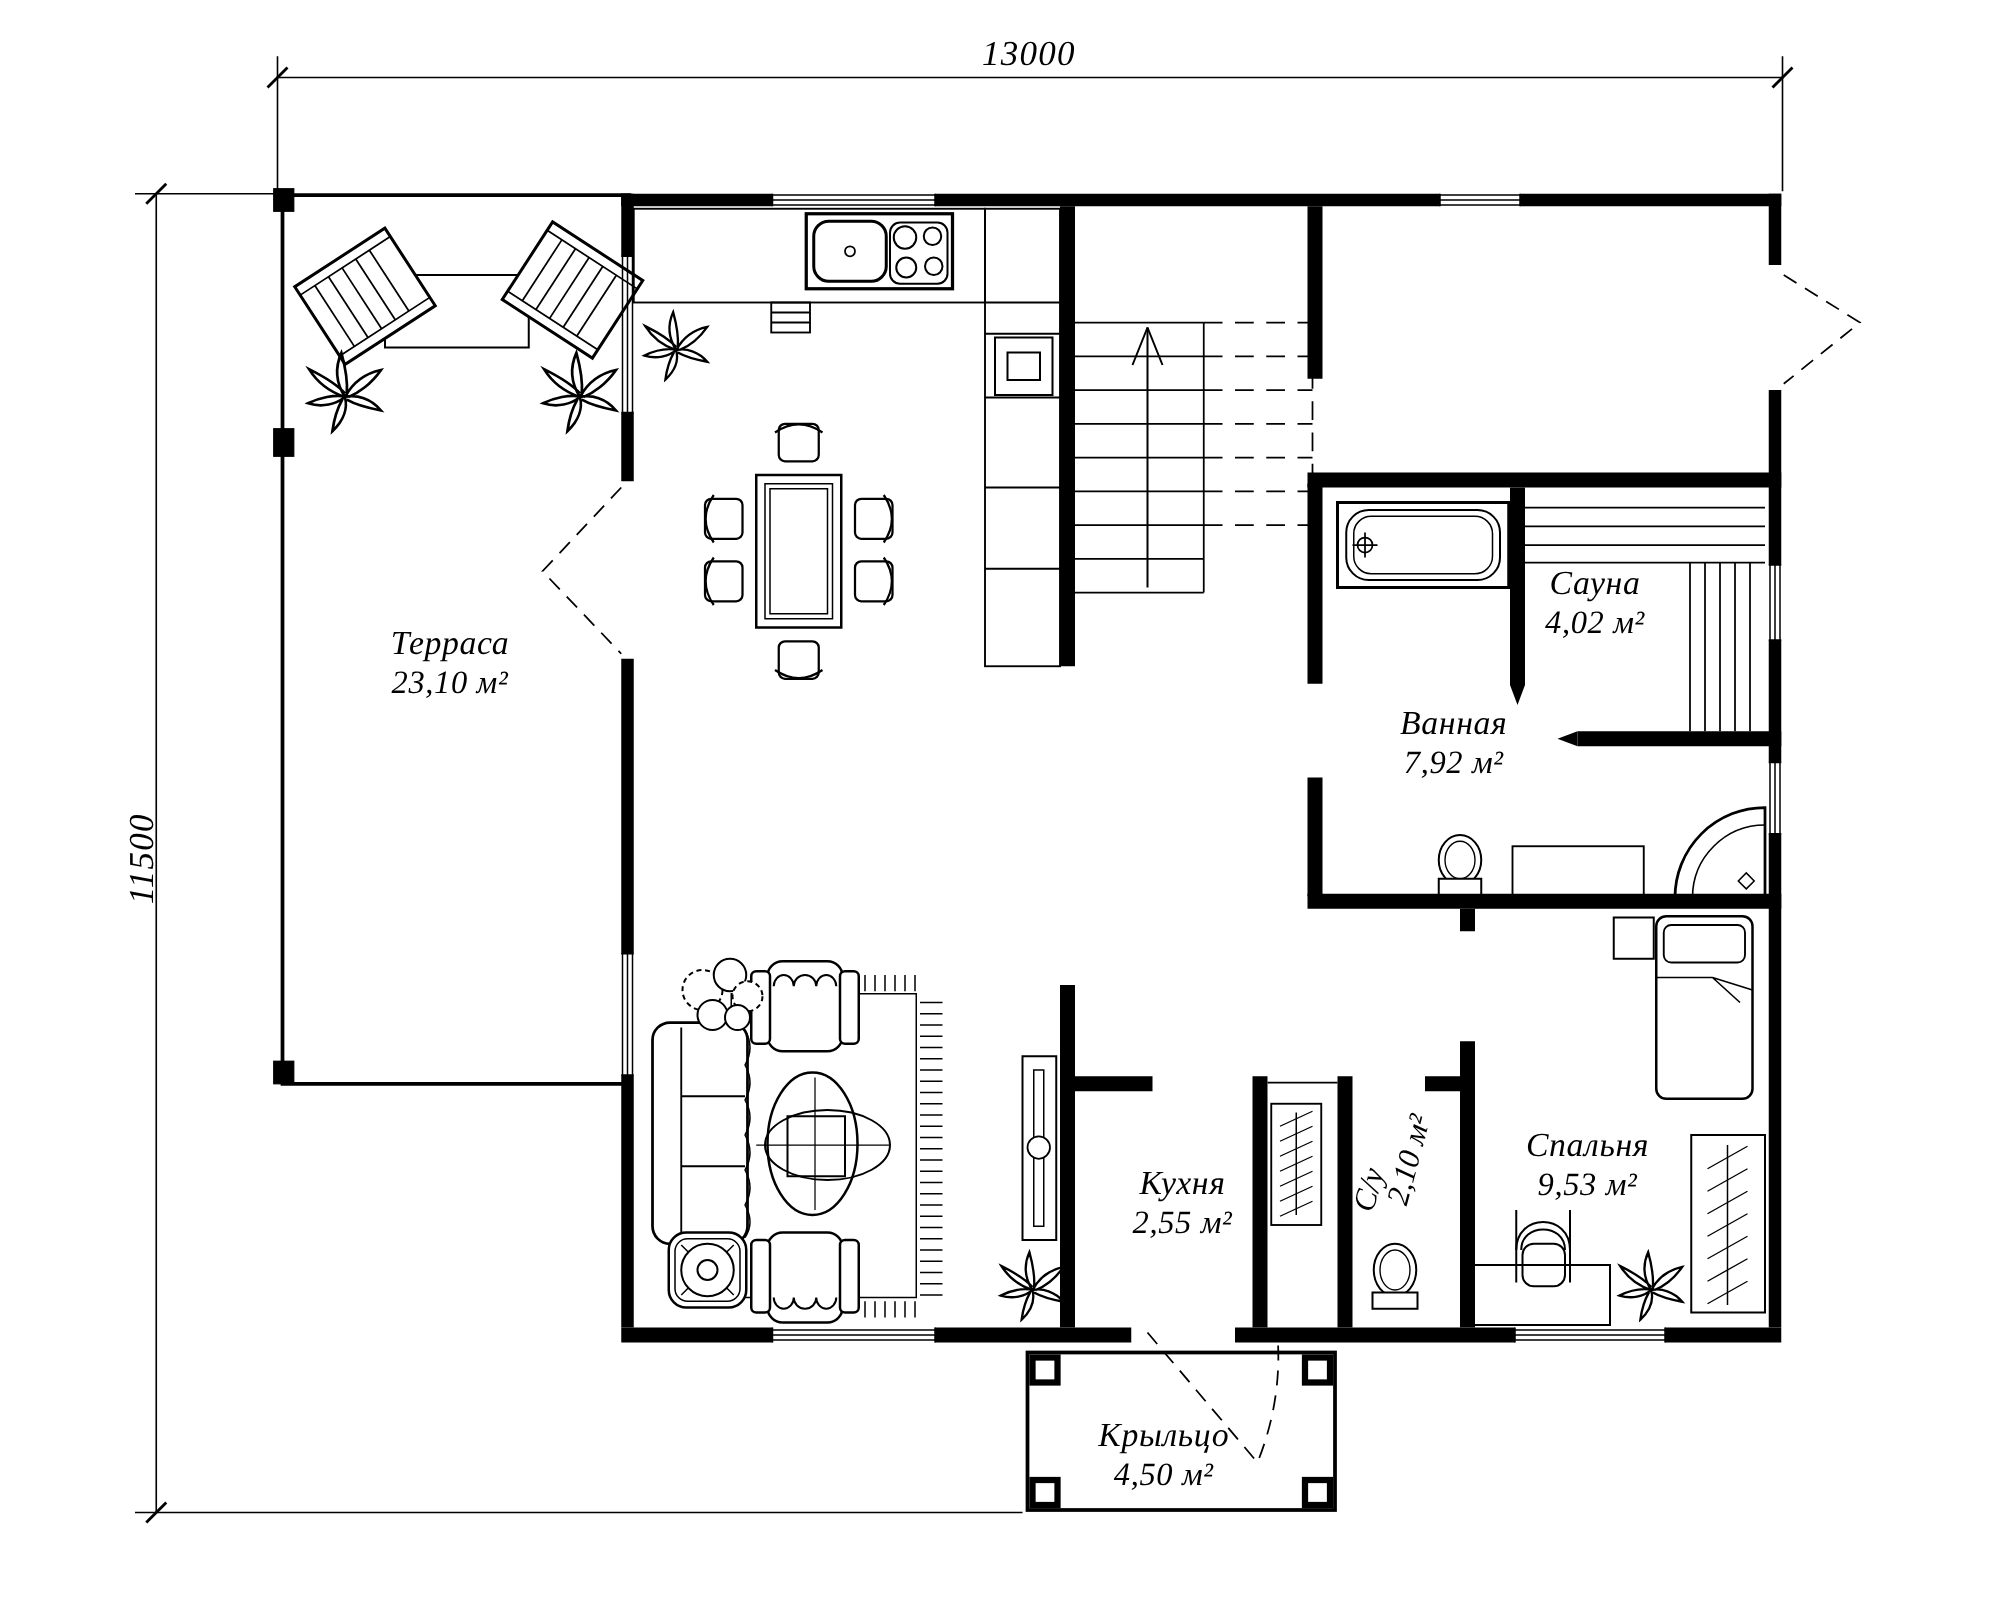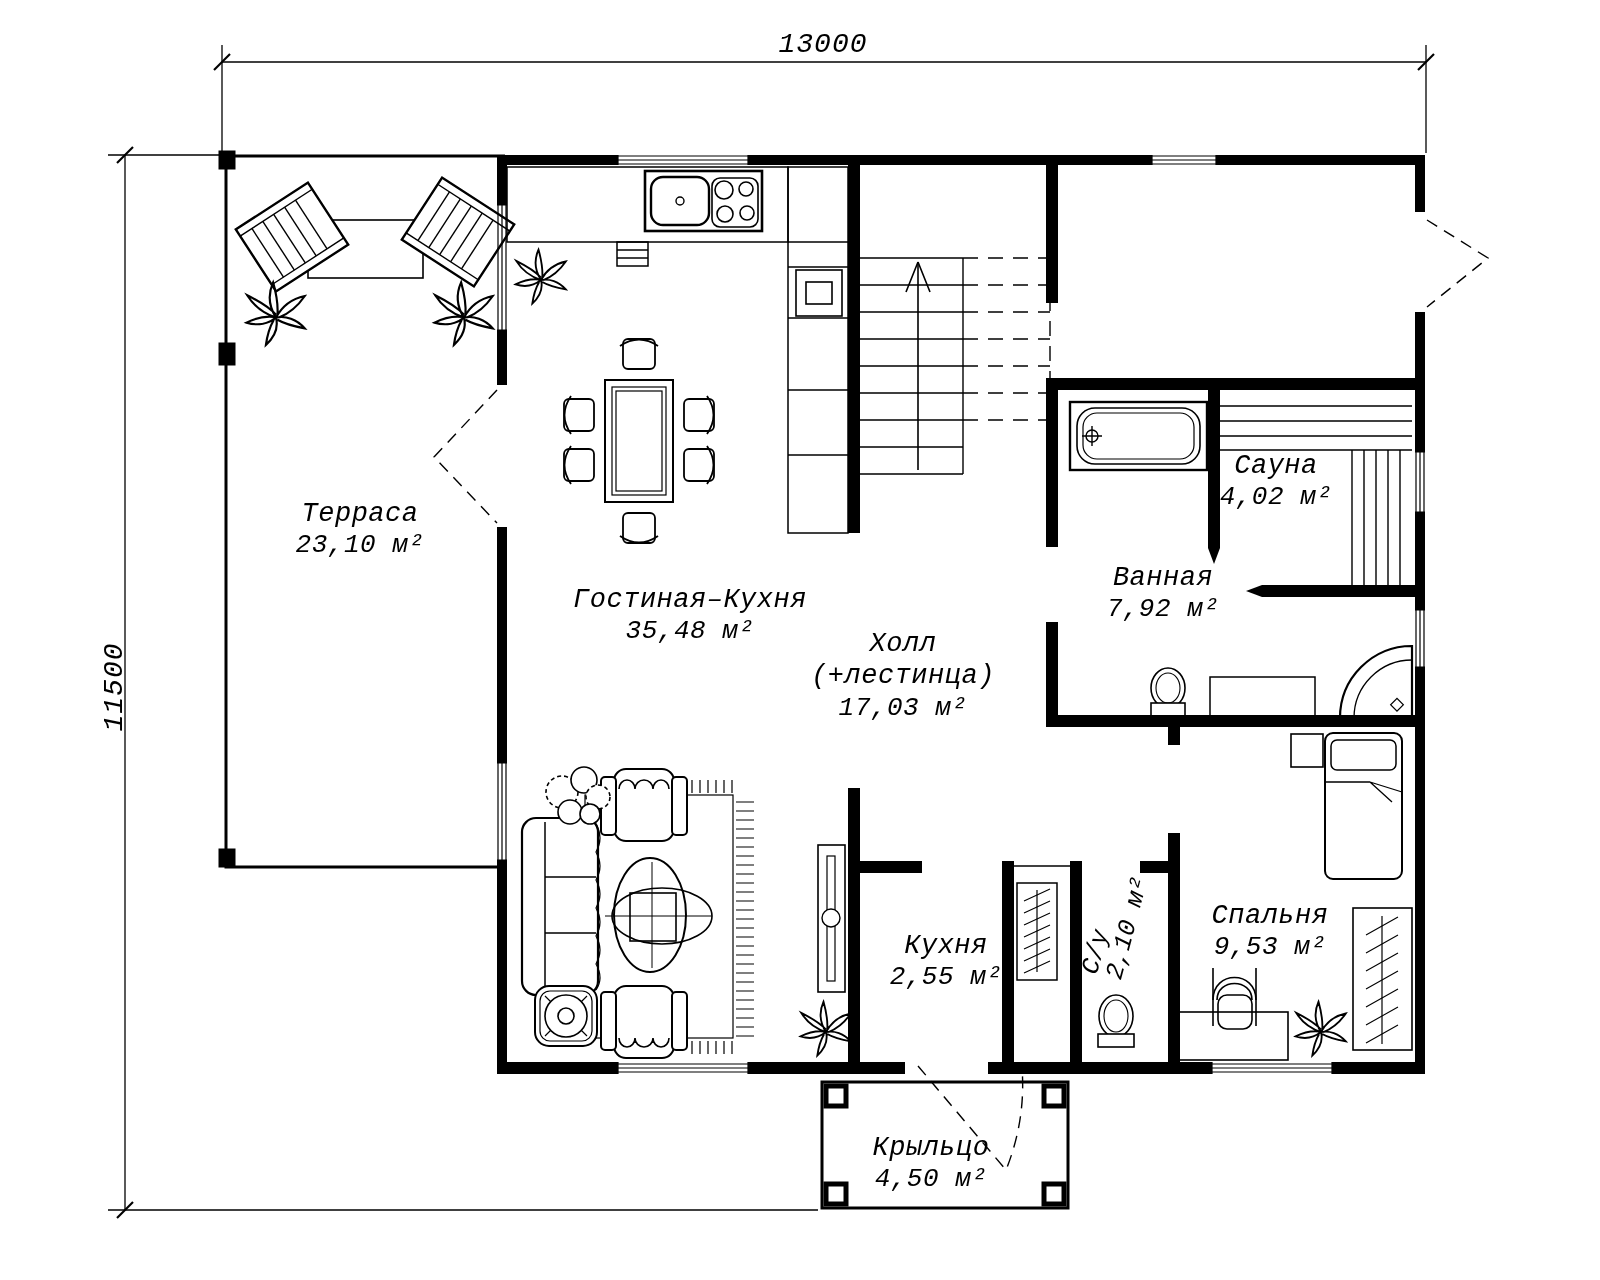--- a/index.html
+++ b/index.html
@@ -1,17 +1,17 @@
 <!DOCTYPE html>
 <html><head>
 <meta charset="utf-8">
 <style>
   html,body{margin:0;padding:0;background:#fff;}
   .plan{position:relative;width:1600px;height:1280px;background:#fff;
-        font-family:Liberation Mono, monospace;overflow:hidden;}
+        font-family:Liberation Serif, serif;overflow:hidden;}
   .plan svg{position:absolute;left:0;top:0;}
   .room-label{position:absolute;transform:translateX(-50%);text-align:center;
         font-style:italic;font-size:27px;line-height:1.2;color:#000;
         white-space:nowrap;letter-spacing:.5px;}
   .room-label .area{font-size:26px;}
   .dim-label{position:absolute;font-style:italic;font-size:28px;color:#000;
         transform:translate(-50%,-50%);white-space:nowrap;letter-spacing:1px;}
   .dim-label.vertical{transform:translate(-50%,-50%) rotate(-90deg);}
   .su-label{position:absolute;font-style:italic;font-size:25px;color:#000;
         white-space:nowrap;transform:translate(-50%,-50%) rotate(-75deg);}
@@ -324,30 +324,21 @@
 </svg>
 
   <div class="dim-label" style="left:823px;top:44px">13000</div>
   <div class="dim-label vertical" style="left:114px;top:687px">11500</div>
 
   <div class="room-label" style="left:360px;top:498px">
     <div>Терраса</div>
     <div class="area">23,10 м²</div>
   </div>
 
-  <div class="room-label" style="left:690px;top:584px">
-    <div>Гостиная–Кухня</div>
-    <div class="area">35,48 м²</div>
-  </div>
-
-  <div class="room-label" style="left:903px;top:628px">
-    <div>Холл</div>
-    <div>(+лестинца)</div>
-    <div class="area">17,03 м²</div>
-  </div>
+
 
 
   <div class="room-label" style="left:1276px;top:450px">
     <div>Сауна</div>
     <div class="area">4,02 м²</div>
   </div>
 
   <div class="room-label" style="left:1163px;top:562px">
     <div>Ванная</div>
     <div class="area">7,92 м²</div>

